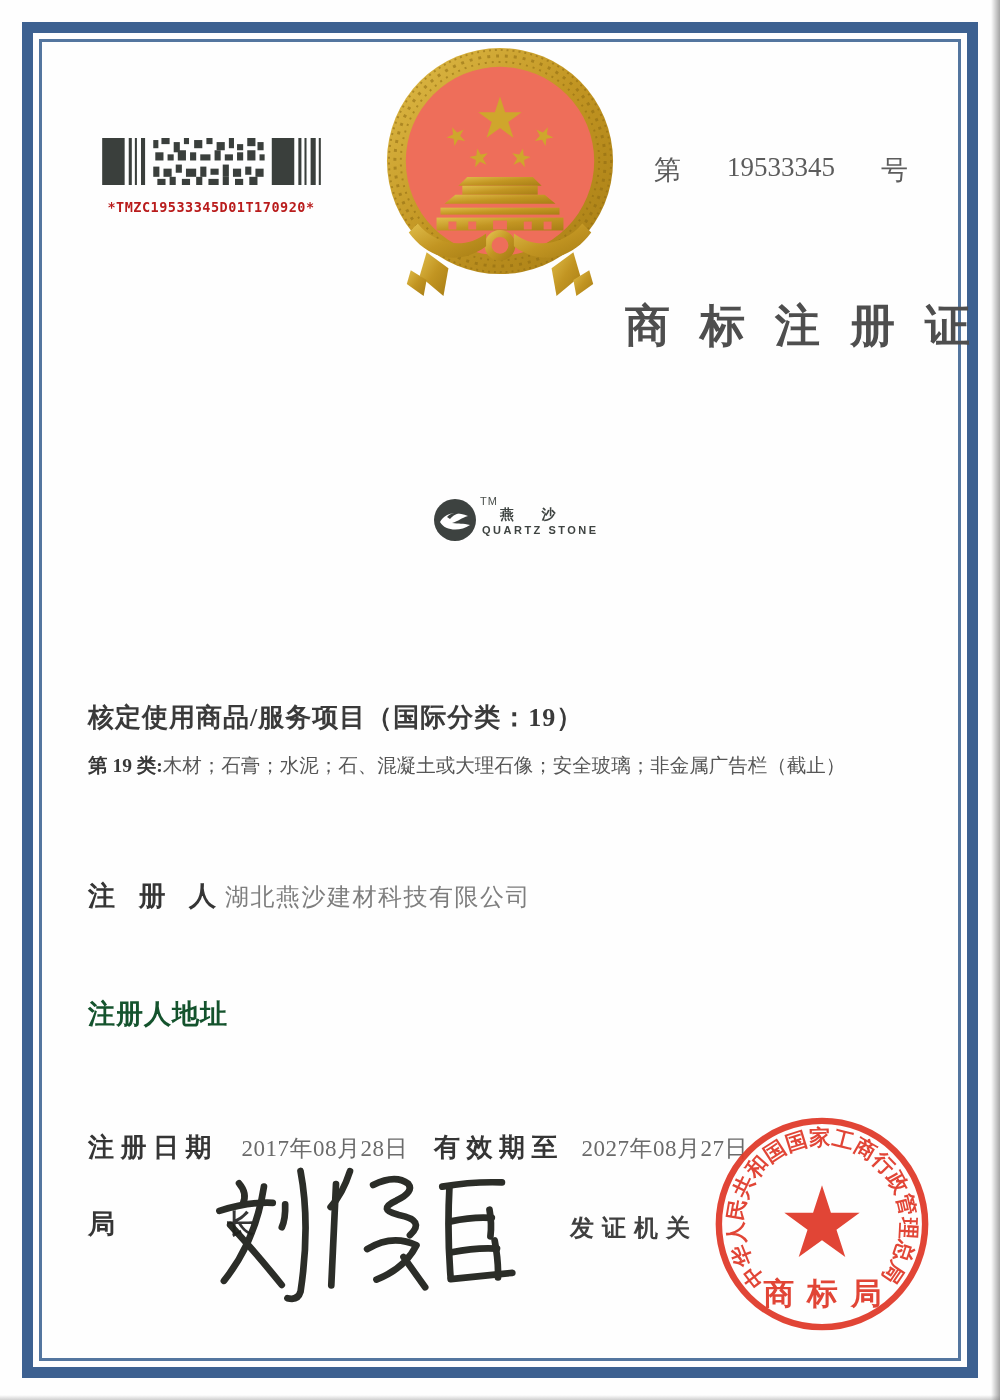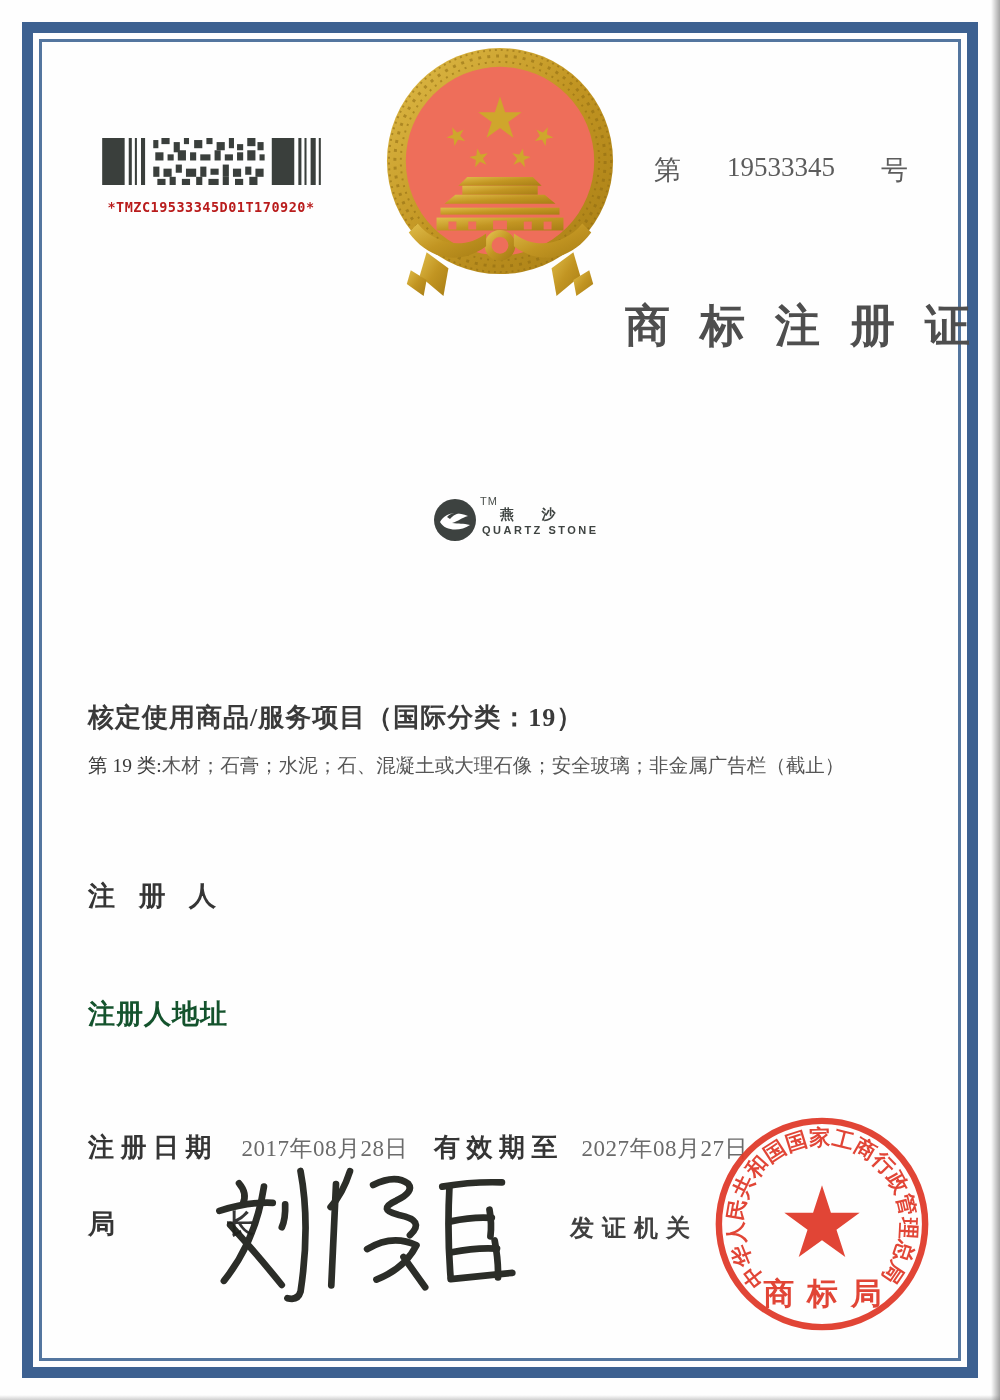--- a/index.html
+++ b/index.html
@@ -32,21 +32,21 @@
   .tm-sup{position:absolute;left:50px;top:2px;font-family:"Liberation Sans",sans-serif;
     font-size:11px;color:#4a4f4c;letter-spacing:1px;}
   .tm-cn{position:absolute;left:70px;top:13px;font-size:14px;color:#3e4341;
     letter-spacing:12px;font-weight:600;white-space:nowrap;}
   .tm-en{position:absolute;left:52px;top:31px;font-family:"Liberation Sans",sans-serif;
     font-size:11px;color:#3e4341;letter-spacing:2.5px;font-weight:600;white-space:nowrap;}
 
   .goods-heading{position:absolute;left:88px;top:700px;font-size:26px;font-weight:bold;
     color:#3a3a3a;letter-spacing:1px;}
   .goods-line{position:absolute;left:88px;top:752px;width:830px;font-size:19.5px;color:#565656;}
-  .goods-line .cls{font-weight:normal;color:#383838;}
+  .goods-line .cls{font-weight:bold;color:#383838;}
 
   .field-row{position:absolute;left:88px;display:flex;align-items:flex-start;}
   .row-registrant{top:878px;}
   .row-address{top:996px;}
   .label-spread{display:flex;justify-content:space-between;width:128px;
     font-size:27px;font-weight:bold;color:#353535;flex:none;}
   .label-solid{font-size:27px;font-weight:bold;color:#14532d;letter-spacing:1px;flex:none;width:140px;}
   .field-value{margin-left:-3px;padding-left:0;font-size:24px;color:#7e7e7e;
     letter-spacing:1.5px;padding-top:3px;}
   .row-registrant .field-value{margin-left:9px;}
@@ -211,20 +211,21 @@
   <div class="goods-line">
     <span class="cls">第 19 类:</span><span>木材；石膏；水泥；石、混凝土或大理石像；安全玻璃；非金属广告栏（截止）</span>
   </div>
 
   <div class="field-row row-registrant">
     <span class="label-spread">
       <span>注</span>
       <span>册</span>
       <span>人</span>
     </span>
+    <span class="field-value">湖北燕沙建材科技有限公司</span>
   </div>
 
   <div class="field-row row-address">
     <span class="label-solid">注册人地址</span>
   </div>
 
   <div class="row-dates">
     <span class="date-label">注 册 日 期</span>
     <span class="date-value g1">2017年08月28日</span>
     <span class="date-label g2">有 效 期 至</span>

